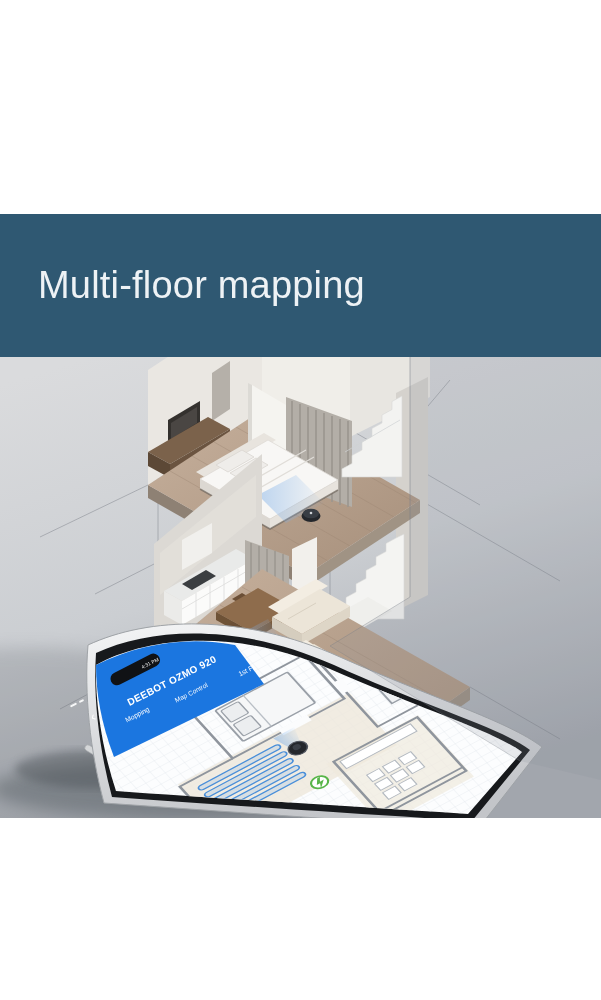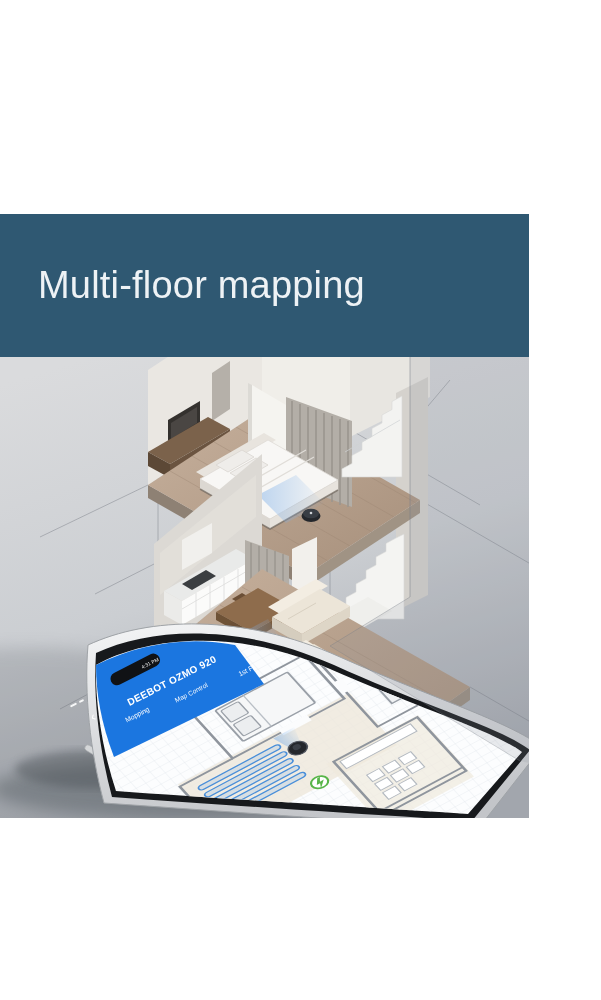--- a/index.html
+++ b/index.html
@@ -1,16 +1,16 @@
 <!DOCTYPE html>
 <html><head>
 <meta charset="utf-8">
 <style>
   html,body{margin:0;padding:0;background:#ffffff;}
-  #stage{position:relative;width:529px;height:1000px;overflow:hidden;background:#ffffff;
+  #stage{position:relative;width:601px;height:1000px;overflow:hidden;background:#ffffff;
          font-family:"Liberation Sans",sans-serif;}
   .band-top{position:absolute;left:0;top:0;width:601px;height:214px;background:#ffffff;}
   .banner{position:absolute;left:0;top:214px;width:601px;height:143px;background:#2f5872;
           display:flex;align-items:center;}
   .banner h1{margin:0 0 0 38px;font-size:38px;font-weight:400;letter-spacing:.2px;color:#eef2f5;}
   .scene{position:absolute;left:0;top:357px;width:601px;height:461px;}
   .band-bottom{position:absolute;left:0;top:818px;width:601px;height:182px;background:#ffffff;}
   svg{display:block;}
   text{font-family:"Liberation Sans",sans-serif;}
   .app-txt{fill:#ffffff;}

